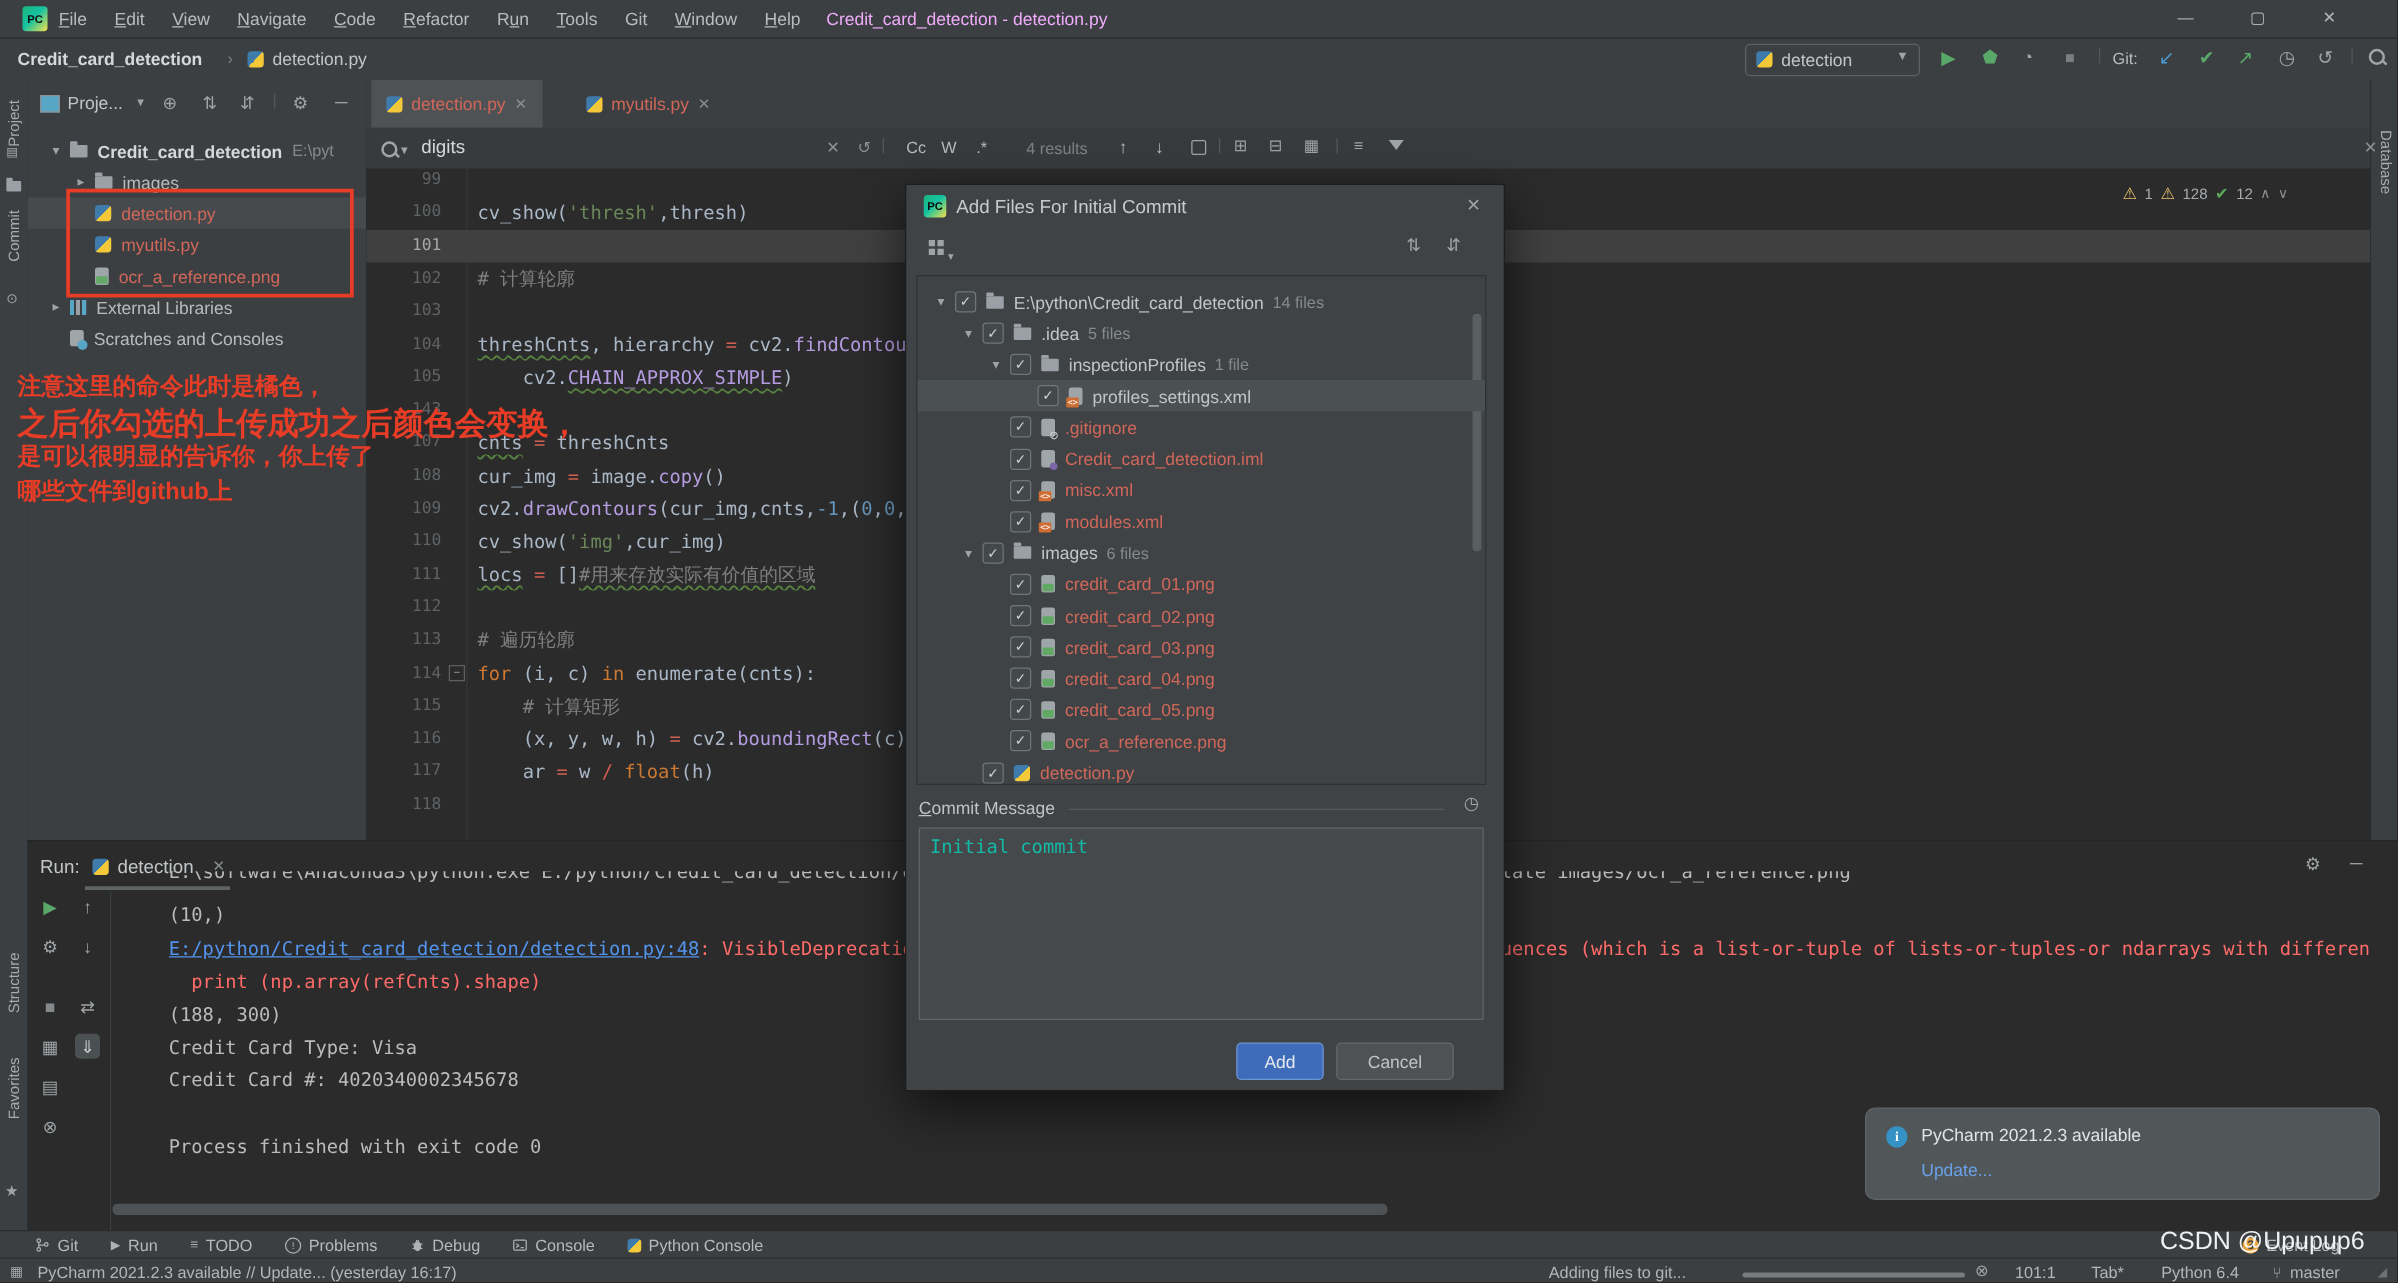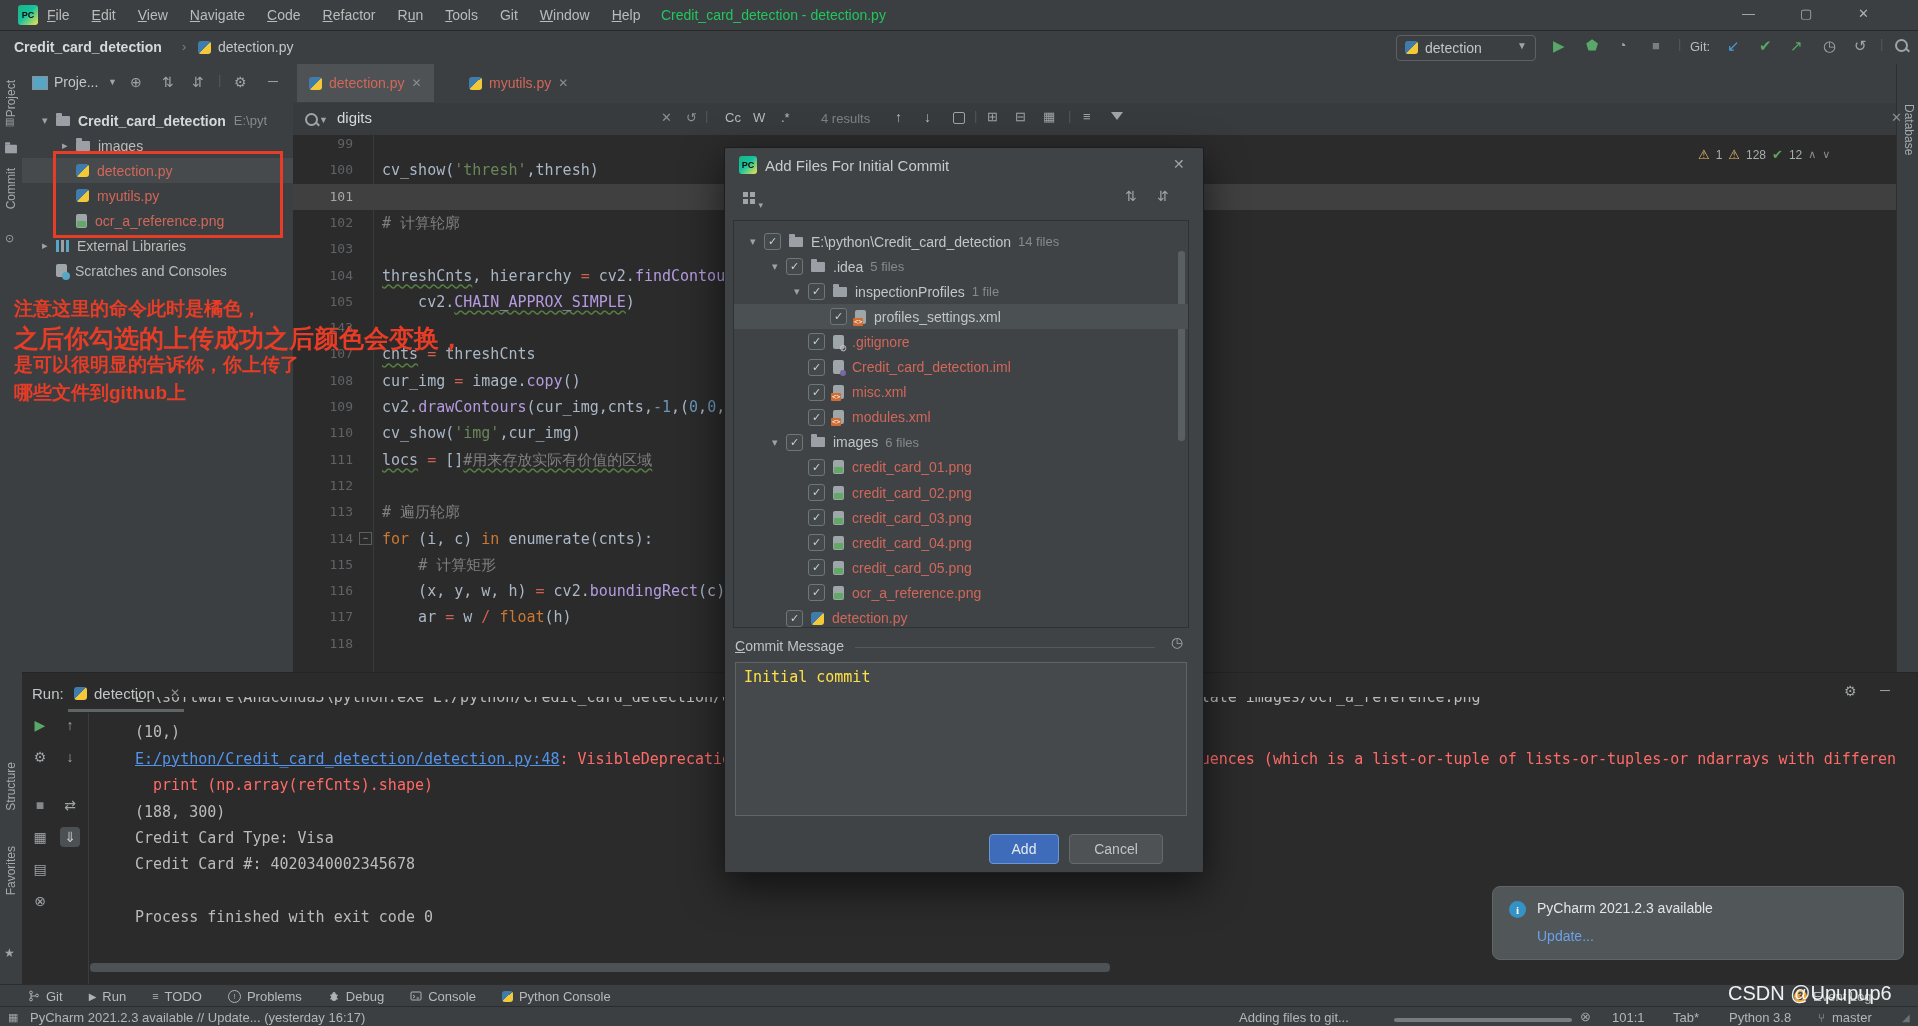--- a/index.html
+++ b/index.html
@@ -93,21 +93,21 @@
   .annot{z-index:20;}
 </style>
 </head>
 <body>
 
 <div id="root">
 
   <div class="abs titlebar">
     <div class="abs pc-logo" style="left:18px;top:5px;">PC</div>
     <div class="abs" id="menu-row" style="left:36px;top:0;"><span class="menu-item"><u>F</u>ile</span><span class="menu-item"><u>E</u>dit</span><span class="menu-item"><u>V</u>iew</span><span class="menu-item"><u>N</u>avigate</span><span class="menu-item"><u>C</u>ode</span><span class="menu-item"><u>R</u>efactor</span><span class="menu-item">R<u>u</u>n</span><span class="menu-item"><u>T</u>ools</span><span class="menu-item">Git</span><span class="menu-item"><u>W</u>indow</span><span class="menu-item"><u>H</u>elp</span></div>
-    <div class="abs" style="left:661px;top:7px;font-size:14px;color:#22c55e;">Credit_card_detection - detection.py</div>
+    <div class="abs" style="left:661px;top:7px;font-size:14px;color:#f0abfc;">Credit_card_detection - detection.py</div>
     <div class="abs" style="left:1742px;top:6px;color:#b0b3b5;font-size:13px;">—</div>
     <div class="abs" style="left:1800px;top:6px;color:#b0b3b5;font-size:13px;">▢</div>
     <div class="abs" style="left:1858px;top:6px;color:#b0b3b5;font-size:13px;">✕</div>
   </div>
 
   <div class="abs navbar">
     <span class="abs white" style="left:14px;top:8px;font-weight:bold;font-size:14px;">Credit_card_detection</span>
     <span class="abs dim" style="left:182px;top:8px;font-size:13px;">›</span>
     <span class="abs i-py" style="left:198px;top:10px;"></span>
     <span class="abs" style="left:218px;top:8px;font-size:14px;color:#c2c6c8;">detection.py</span>
@@ -389,21 +389,21 @@
   </div>
 
   <div class="abs statusbar">
     <span class="abs" style="left:8px;top:4px;color:#9fa4a7;font-size:11px;">▦</span>
     <span class="abs" style="left:30px;top:3px;color:#b2b6b8;">PyCharm 2021.2.3 available // Update... (yesterday 16:17)</span>
     <span class="abs" style="left:1239px;top:3px;color:#b2b6b8;">Adding files to git...</span>
     <span class="abs" style="left:1394px;top:11px;width:178px;height:4px;background:#787c7e;border-radius:2px;"></span>
     <span class="abs" style="left:1580px;top:2px;color:#9fa4a7;">⊗</span>
     <span class="abs" style="left:1612px;top:3px;color:#b2b6b8;">101:1</span>
     <span class="abs" style="left:1673px;top:3px;color:#b2b6b8;">Tab*</span>
-    <span class="abs" style="left:1729px;top:3px;color:#b2b6b8;">Python 3.8</span>
+    <span class="abs" style="left:1729px;top:3px;color:#b2b6b8;">Python 6.4</span>
     <span class="abs" style="left:1818px;top:4px;color:#9fa4a7;font-size:12px;">⑂</span>
     <span class="abs" style="left:1832px;top:3px;color:#b2b6b8;">master</span>
     <span class="abs" style="left:1902px;top:5px;color:#6e7274;font-size:10px;">◢</span>
   </div>
 
   <div class="abs dialog">
     <div class="abs pc-logo" style="left:14px;top:8px;width:18px;height:18px;">PC</div>
     <span class="abs" style="left:40px;top:9px;font-size:15px;color:#c8cacb;">Add Files For Initial Commit</span>
     <span class="abs" style="left:448px;top:8px;color:#9fa3a5;font-size:14px;">✕</span>
     <span class="abs i-grid" style="left:18px;top:44px;"></span>
@@ -557,21 +557,21 @@
           <span style="margin:0 8px;display:inline-flex;">
             <span class="i-py"></span>
           </span>
           <span class="red">detection.py</span>
         </div>
       </div>
     <span class="abs" id="commit-label" style="left:10px;top:490px;font-size:14px;color:#bfc3c5;"><u>C</u>ommit Message</span>
     <span class="abs" style="left:130px;top:499px;width:300px;height:1px;background:#55595c;"></span>
     <span class="abs" style="left:446px;top:486px;color:#9fa4a7;font-size:14px;">◷</span>
     <div class="textarea">
-      <span class="mono" style="position:absolute;left:8px;top:5px;font-size:15px;color:#fde047;">Initial commit</span>
+      <span class="mono" style="position:absolute;left:8px;top:5px;font-size:15px;color:#14b8a6;">Initial commit</span>
     </div>
     <div class="btn" style="left:264px;top:686px;width:68px;background:#3e6cba;border:1px solid #6a96d8;color:#e6eaee;">Add</div>
     <div class="btn" style="left:344px;top:686px;width:92px;background:#4e5254;border:1px solid #646a6e;color:#c0c4c6;">Cancel</div>
   </div>
 
   <div class="abs annot" style="left:53px;top:151px;width:224px;height:81px;border:3px solid #e73c26;"></div>
   <div class="abs annot" id="red-lines" style="left:14px;top:296px;">
       <div class="red-note" style="position: absolute; left: 0px; top: 0px; font-size: 19px; white-space: nowrap;">注意这里的命令此时是橘色，</div>
       <div class="red-note" style="position: absolute; left: 0px; top: 26px; font-size: 25px; white-space: nowrap;">之后你勾选的上传成功之后颜色会变换，</div>
       <div class="red-note" style="position: absolute; left: 0px; top: 56px; font-size: 19px; white-space: nowrap;">是可以很明显的告诉你，你上传了</div>

